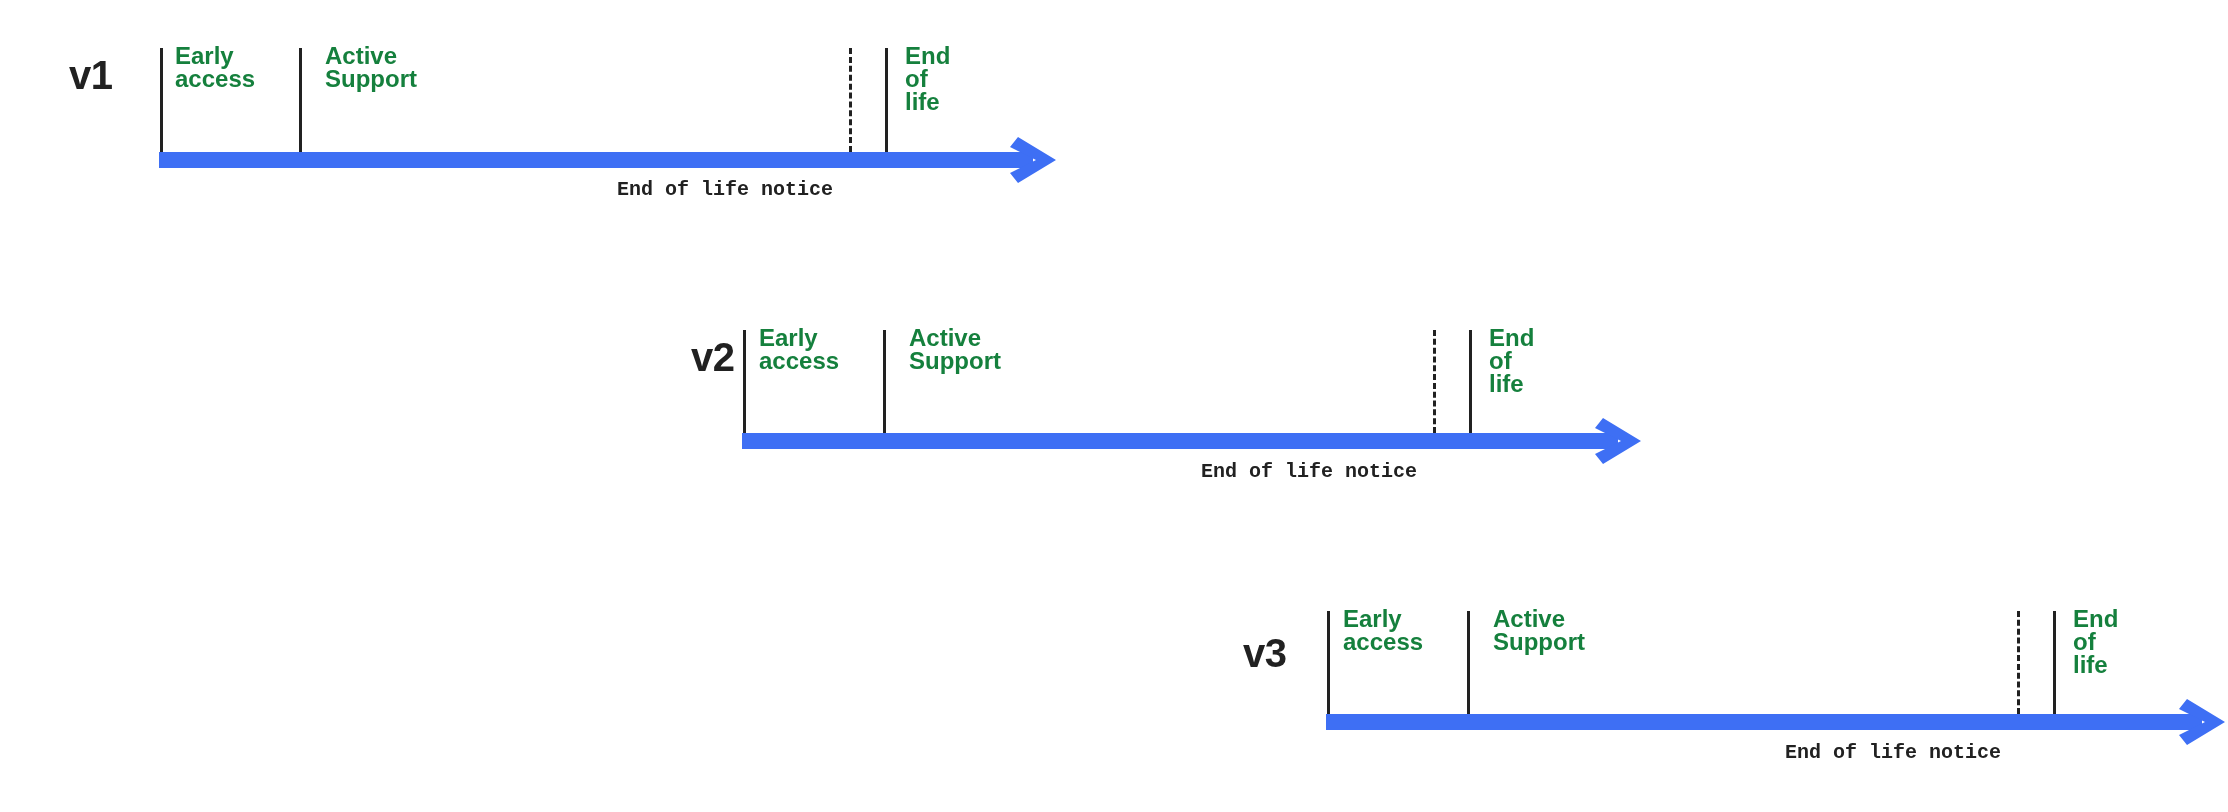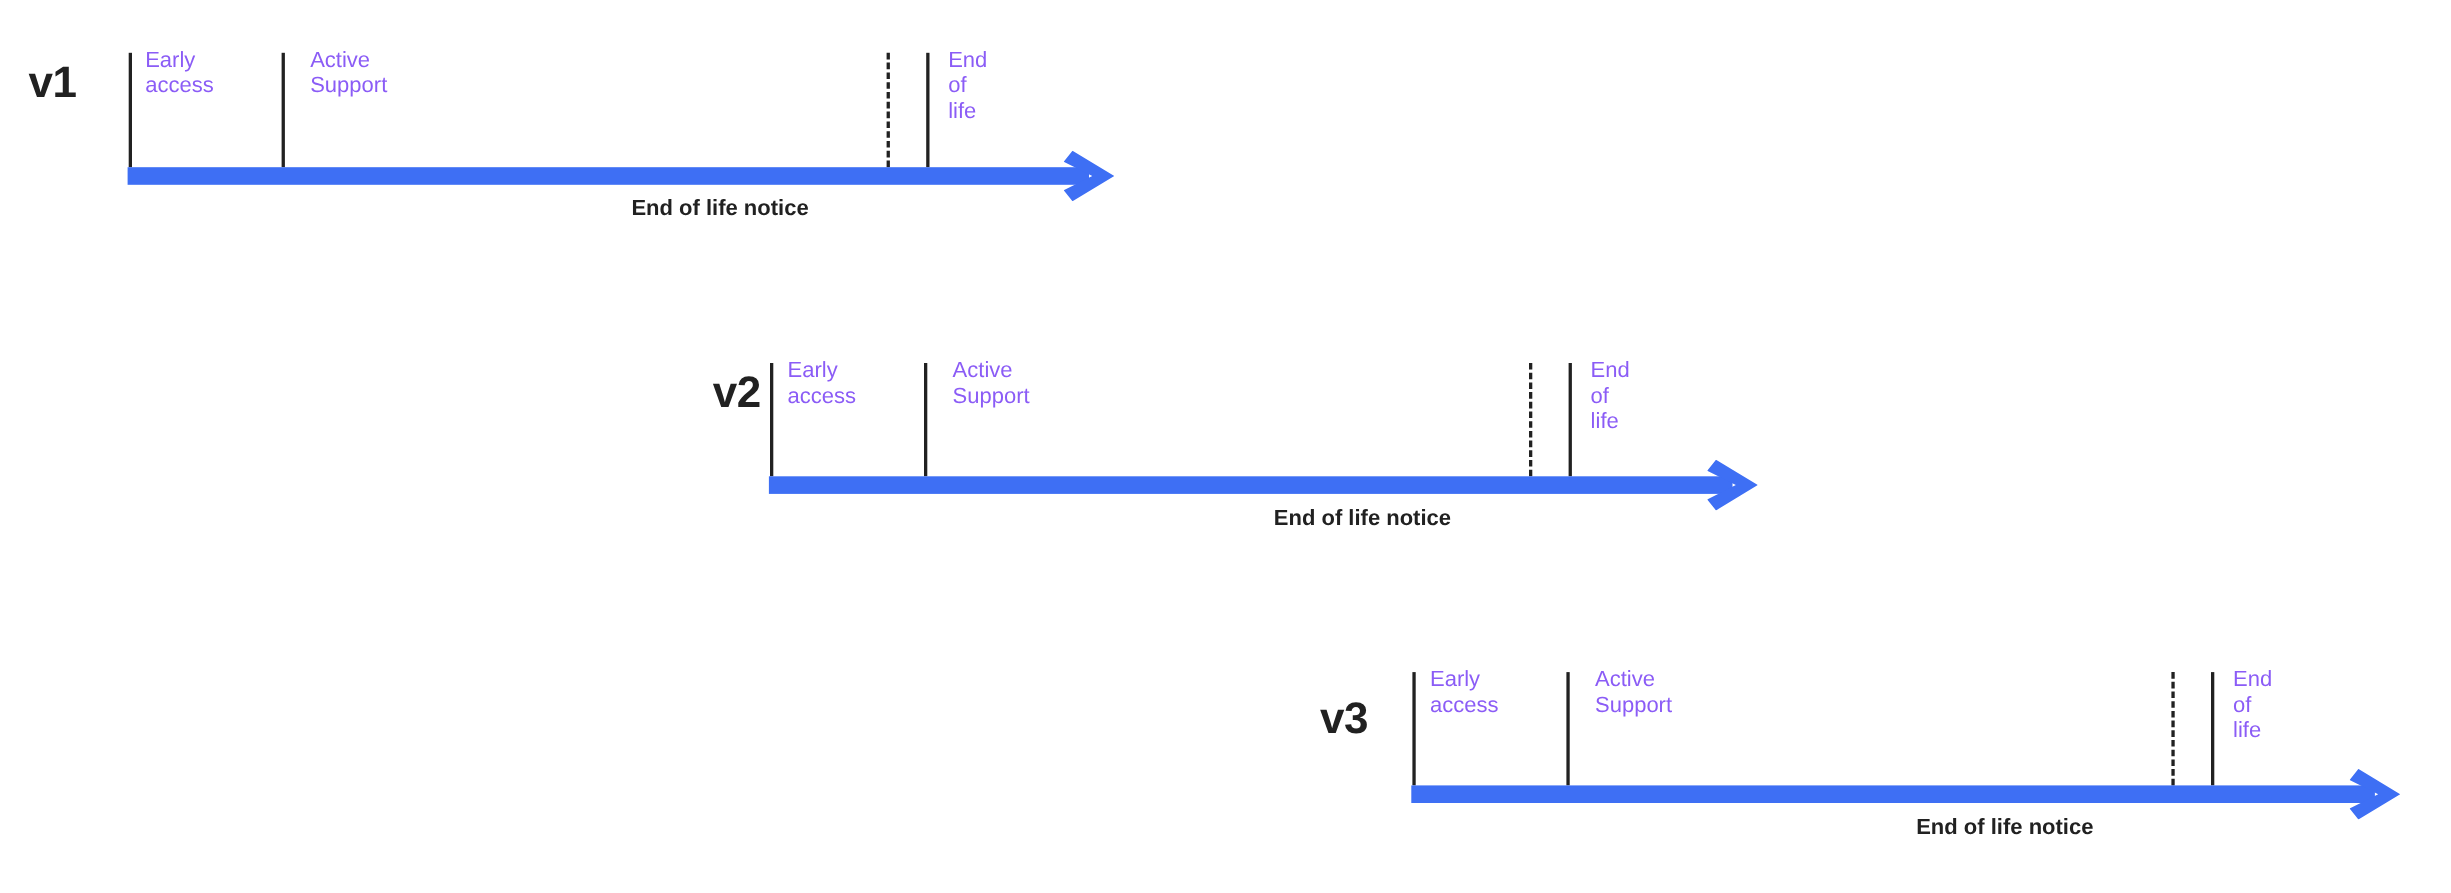--- a/index.html
+++ b/index.html
@@ -3,21 +3,21 @@
 <meta charset="utf-8">
 <style>
   html,body{margin:0;padding:0;background:#ffffff;}
   body{
     width:2228px;height:812px;
     font-family:"Liberation Sans","DejaVu Sans",sans-serif;
     color:#212121;
     overflow:hidden;
     position:relative;
   }
-  .canvas{position:relative;width:1772px;height:812px;}
+  .canvas{position:relative;width:1772px;height:812px;margin-left:43px;}
 
   .track{position:absolute;}
 
   
   .ver-label{
     position:absolute;
     font-size:40px;
     font-weight:700;
     line-height:1;
     letter-spacing:-0.5px;
@@ -35,24 +35,24 @@
   
   .divider-dashed{
     position:absolute;
     width:0;
     border-left:3px dashed #212121;
   }
 
   
   .phase-label{
     position:absolute;
-    font-size:20px;
-    font-weight:400;
+    font-size:24px;
+    font-weight:700;
     line-height:23px;
-    color:#8b5cf6;
+    color:#15803d;
     white-space:pre-line;
   }
 
   
   .bar{
     position:absolute;
     height:16px;
     background:#3E6FF4;
   }
 
@@ -65,20 +65,21 @@
   .arrowhead svg{display:block;width:100%;height:100%;}
 
   
   .notice-label{
     position:absolute;
     font-size:20px;
     font-weight:700;
     line-height:23px;
     color:#212121;
     white-space:nowrap;
+    font-family:Liberation Mono, monospace;
   }
 </style>
 </head>
 <body>
 
 <div class="canvas" id="canvas">
     <div class="track">
       <div class="ver-label" style="left: 26px; top: 55px;">v1</div>
       <div class="divider" style="left: 117px; top: 48px; height: 104px;"></div>
       <div class="divider" style="left: 256px; top: 48px; height: 104px;"></div>

